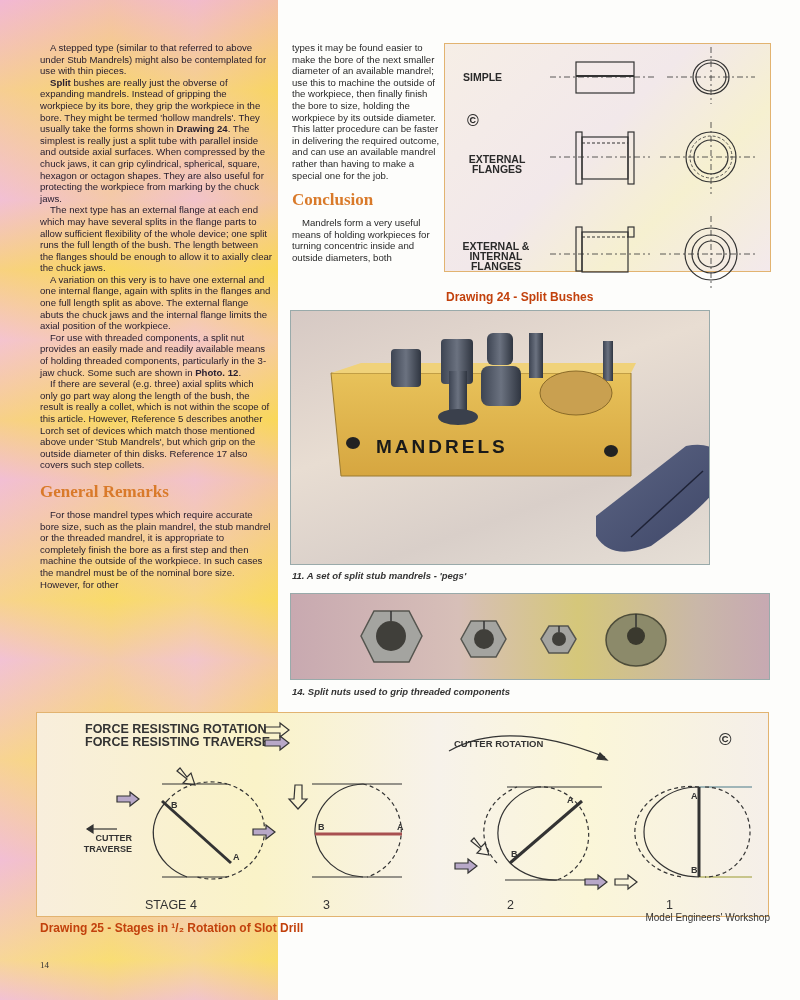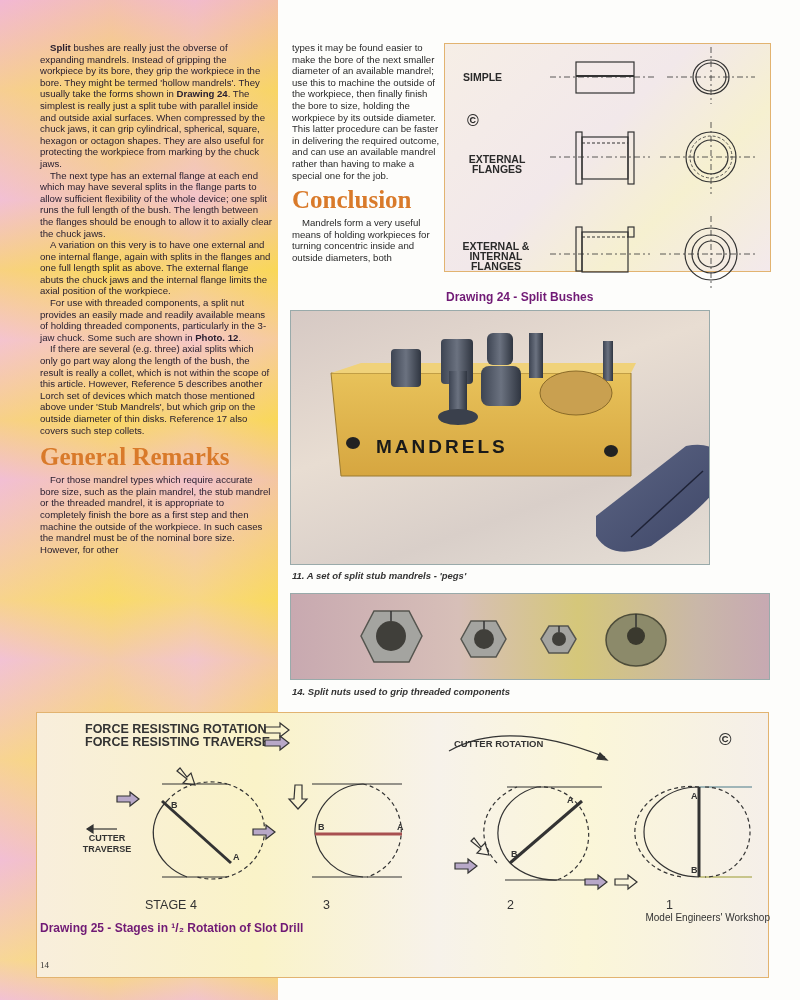--- a/index.html
+++ b/index.html
@@ -23,62 +23,63 @@
   .col1 p { text-indent: 10px; }
   .col1 p.first { text-indent: 0; }
   .col2 {
     position: absolute; left: 292px; top: 42px; width: 148px;
     font-size: 9.6px; line-height: 11.6px; color: #2a2a2a;
   }
   .col2 p.indent { text-indent: 10px; }
   b.ref { font-weight: bold; text-align: center; }
   h2.section {
     font-family: "Liberation Serif", serif; font-weight: bold;
-    color: #d97a2a; font-size: 25px; line-height: 22px;
+    color: #d97a2a; font-size: 17px; line-height: 22px;
     margin: 10px 0 6px 0;
   }
   .col2 h2.section { margin: 8px 0 6px 0; }
 
   .drawing24 {
     position: absolute; left: 444px; top: 43px; width: 327px; height: 229px;
     border: 1px solid #e2b370;
     background: linear-gradient(135deg, #f6eee6 0%, #f2e8ea 45%, #f6f0d0 70%, #f3e9ec 100%);
   }
   .d24-label { position: absolute; font-weight: bold; font-size: 10.5px; line-height: 10px; color: #2a2a2a; text-align: center; }
-  .caption-bold { position: absolute; font-weight: bold; font-size: 12px; color: #701a75; }
+  .caption-bold { position: absolute; font-weight: bold; font-size: 12px; color: #c2410c; }
   .photo11 {
     position: absolute; left: 290px; top: 310px; width: 420px; height: 255px;
     border: 1px solid #9aa;
     background: linear-gradient(160deg, #d6c9c4 0%, #e8ddd2 40%, #d9cfc9 70%, #e6dfd6 100%);
     overflow: hidden;
   }
   .caption-italic { position: absolute; font-style: italic; font-weight: bold; font-size: 9.5px; color: #333; }
   .photo12 {
     position: absolute; left: 290px; top: 593px; width: 480px; height: 87px;
     border: 1px solid #9aa;
     background: linear-gradient(90deg, #c8a9b0 0%, #d7bfb8 35%, #d5c77a 60%, #c9b7a8 85%, #c7a9b2 100%);
     overflow: hidden;
   }
   .drawing25 {
-    position: absolute; left: 36px; top: 712px; width: 733px; height: 266px;
+    position: absolute; left: 36px; top: 712px; width: 733px; height: 205px;
     border: 1px solid #e2b370;
     background: linear-gradient(90deg, #f8eedc 0%, #faf3c8 30%, #f7f2ea 55%, #fbf6d8 75%, #f5efe9 100%);
   }
   .d25-text { position: absolute; font-weight: bold; color: #333; font-size: 12.5px; line-height: 13px; }
   .d25-small { position: absolute; font-weight: bold; color: #333; font-size: 9px; line-height: 11px; text-align: center; }
   .footer-page { position: absolute; left: 40px; top: 960px; font-size: 9px; font-family: Liberation Serif, serif; color: #333; }
   .footer-mag { position: absolute; right: 30px; top: 912px; font-size: 10px; color: #333; text-align: center; }
   svg { display: block; }
 </style>
 </head>
 <body>
 
 <div class="left-band"></div>
 
 <div class="col1">
+  <p>A stepped type (similar to that referred to above under Stub Mandrels) might also be contemplated for use with thin pieces.</p>
   <p><b class="ref">Split</b><span> bushes are really just the obverse of expanding mandrels. Instead of gripping the workpiece by its bore, they grip the workpiece in the bore. They might be termed 'hollow mandrels'. They usually take the forms shown in </span><b class="ref">Drawing 24</b><span>. The simplest is really just a split tube with parallel inside and outside axial surfaces. When compressed by the chuck jaws, it can grip cylindrical, spherical, square, hexagon or octagon shapes. They are also useful for protecting the workpiece from marking by the chuck jaws.</span></p>
   <p>The next type has an external flange at each end which may have several splits in the flange parts to allow sufficient flexibility of the whole device; one split runs the full length of the bush. The length between the flanges should be enough to allow it to axially clear the chuck jaws.</p>
   <p>A variation on this very is to have one external and one internal flange, again with splits in the flanges and one full length split as above. The external flange abuts the chuck jaws and the internal flange limits the axial position of the workpiece.</p>
   <p><span>For use with threaded components, a split nut provides an easily made and readily available means of holding threaded components, particularly in the 3-jaw chuck. Some such are shown in </span><b class="ref">Photo. 12</b><span>.</span></p>
   <p>If there are several (e.g. three) axial splits which only go part way along the length of the bush, the result is really a collet, which is not within the scope of this article. However, Reference 5 describes another Lorch set of devices which match those mentioned above under 'Stub Mandrels', but which grip on the outside diameter of thin disks. Reference 17 also covers such step collets.</p>
   <h2 class="section">General Remarks</h2>
   <p>For those mandrel types which require accurate bore size, such as the plain mandrel, the stub mandrel or the threaded mandrel, it is appropriate to completely finish the bore as a first step and then machine the outside of the workpiece. In such cases the mandrel must be of the nominal bore size. However, for other</p>
 </div>
 
 <div class="col2">
@@ -193,21 +194,21 @@
     </g>
   </svg>
 </div>
 <div class="caption-italic" style="left:292px;top:686px;">14.  Split nuts used to grip threaded components</div>
 
 <div class="drawing25">
   <div class="d25-text" style="left:48px;top:10px;">FORCE RESISTING ROTATION</div>
   <div class="d25-text" style="left:48px;top:23px;">FORCE RESISTING TRAVERSE</div>
   <div class="d25-small" style="left:417px;top:25px;font-size:9.5px;">CUTTER ROTATION</div>
   <div class="d25-text" style="left:682px;top:20px;font-size:17px;">©</div>
-  <div class="d25-small" style="left:45px;top:120px;width:50px;">
+  <div class="d25-small" style="left:45px;top:120px;width:50px;text-align:right;">
     <div>CUTTER</div>
     <div>TRAVERSE</div>
   </div>
   <div class="d25-text" style="left:108px;top:186px;font-weight:normal;">STAGE  4</div>
   <div class="d25-text" style="left:286px;top:186px;font-weight:normal;">3</div>
   <div class="d25-text" style="left:470px;top:186px;font-weight:normal;">2</div>
   <div class="d25-text" style="left:629px;top:186px;font-weight:normal;">1</div>
   <svg width="733" height="205" style="position:absolute;left:0;top:0;">
     <g stroke="#333" stroke-width="1.2" fill="none">
 

